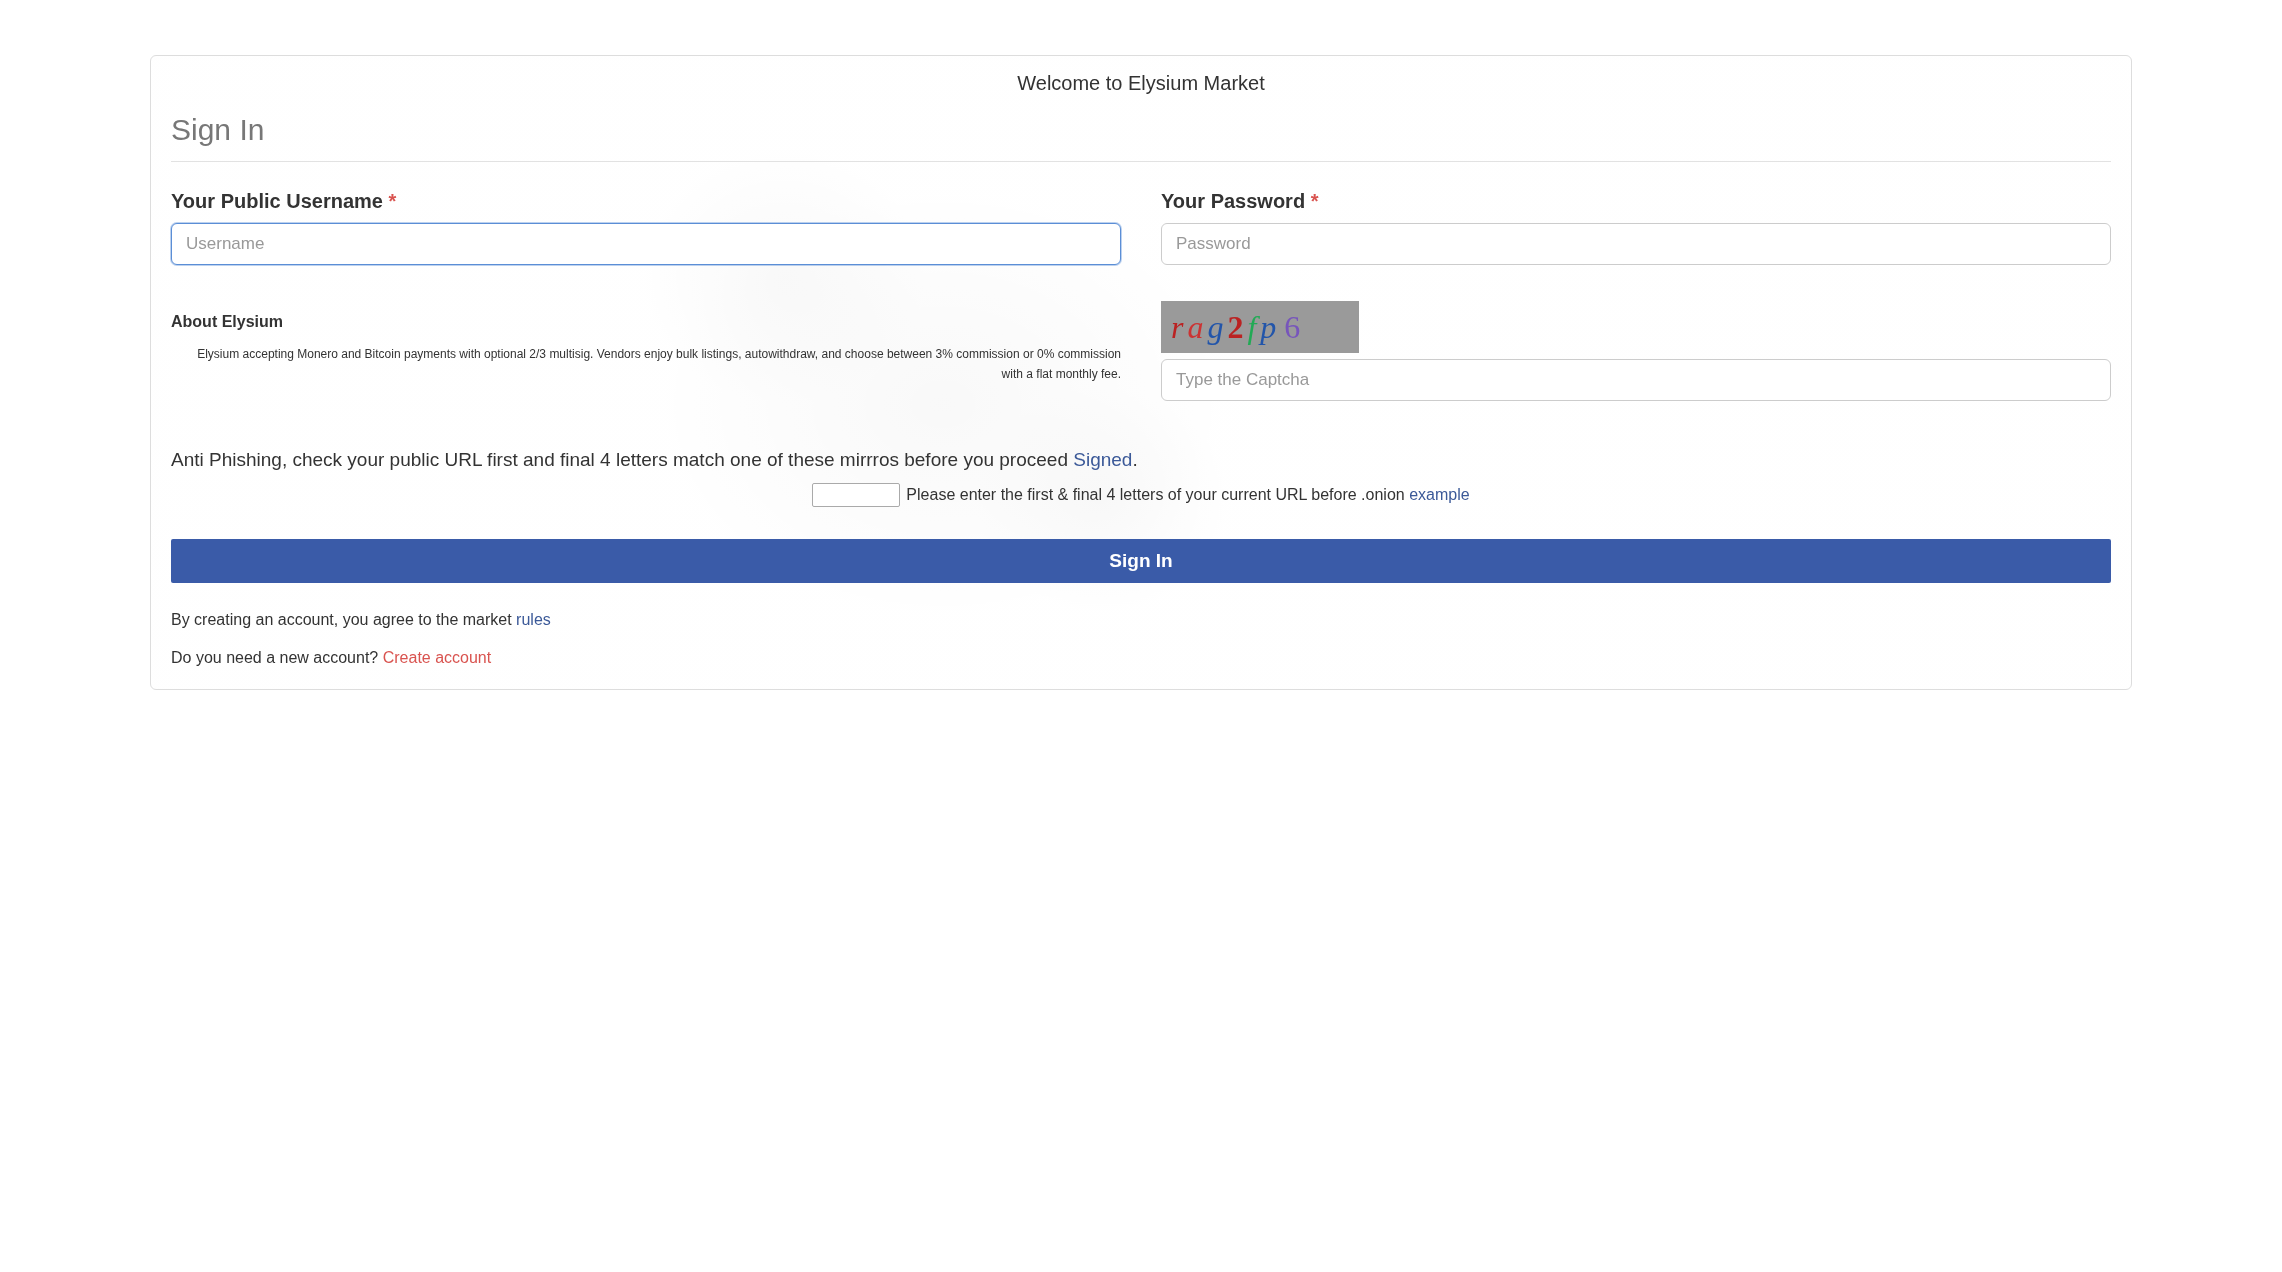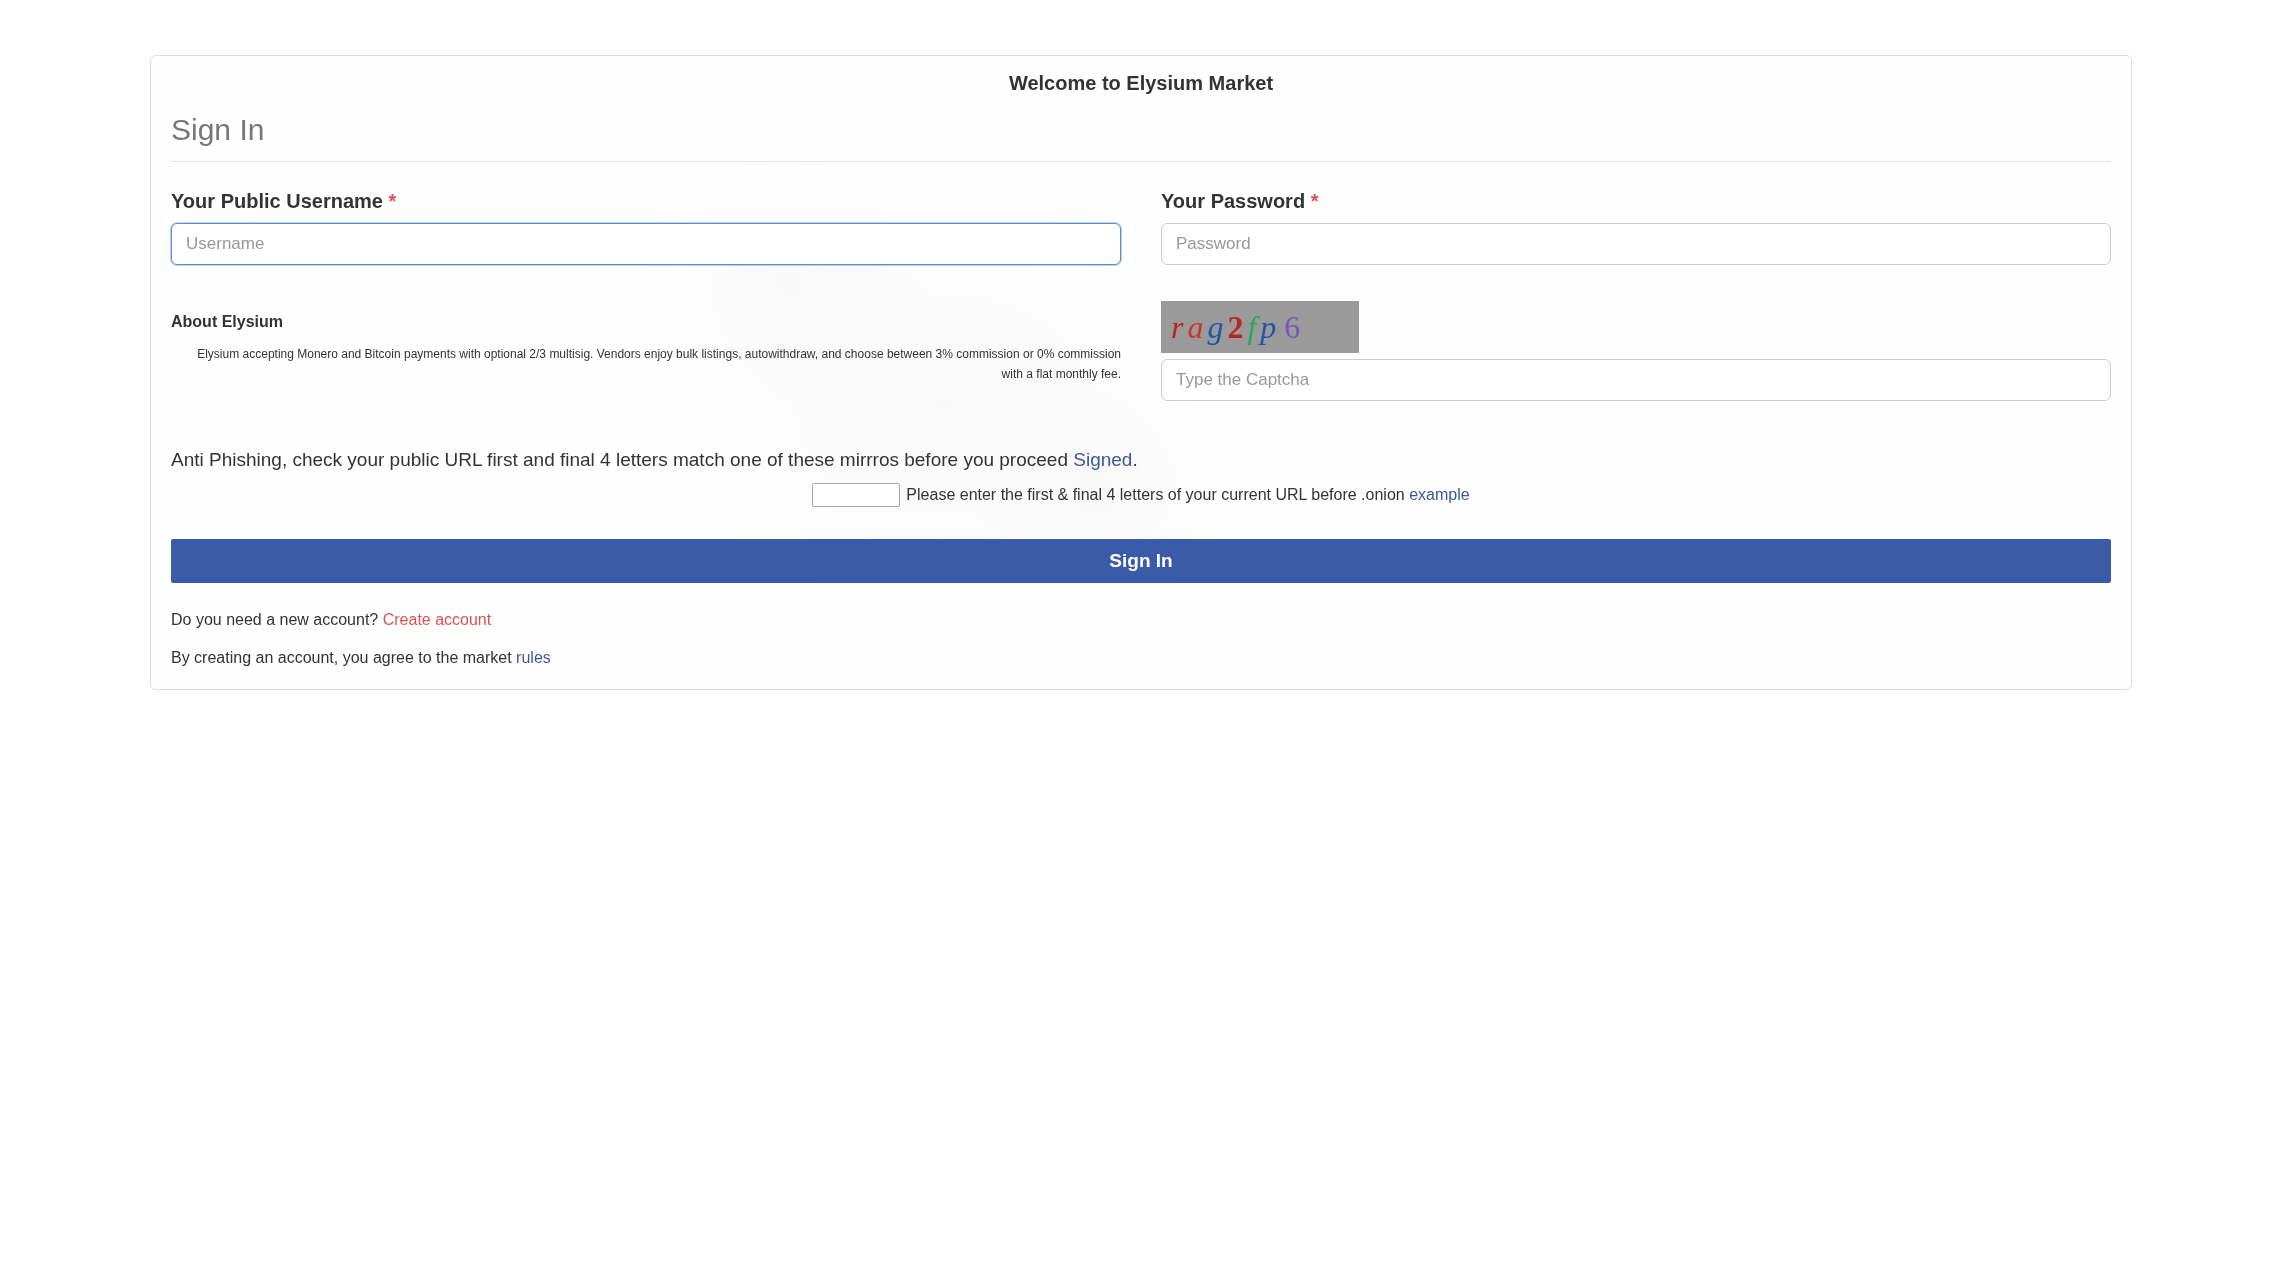--- a/index.html
+++ b/index.html
@@ -18,21 +18,21 @@
       padding: 16px 20px 22px 20px;
       position: relative;
       overflow: hidden;
       background: linear-gradient(rgba(255,255,255,0.88), rgba(255,255,255,0.88)),
                   radial-gradient(ellipse 400px 300px at 40% 55%, rgba(120,120,120,0.38), rgba(200,200,200,0.05) 70%),
                   radial-gradient(ellipse 200px 180px at 32% 35%, rgba(100,100,100,0.30), transparent 70%),
                   radial-gradient(ellipse 180px 160px at 48% 70%, rgba(100,100,100,0.30), transparent 70%);
     }
     .welcome {
       text-align: center;
-      font-weight: 700;
+      font-weight: 400;
       color: #333;
       font-size: 20px;
       margin-bottom: 18px;
     }
     .signin-title {
       font-size: 30px;
       color: #777;
       font-weight: 500;
       margin-bottom: 14px;
     }
@@ -226,20 +226,20 @@
   <div class="url-row">
     <input type="text" class="url-input" style="">
     <span>
       <span>Please enter the first &amp; final 4 letters of your current URL before .onion </span><a class="link-blue">example</a>
     </span>
   </div>
 
   <button class="signin-btn">Sign In</button>
 
   <div class="footer-text">
+    <span>By creating an account, you agree to the market </span><a class="link-blue">rules</a>
+  </div>
+
+  <div class="footer-text">
     <span>Do you need a new account? </span><a class="link-red">Create account</a>
   </div>
 
-  <div class="footer-text">
-    <span>By creating an account, you agree to the market </span><a class="link-blue">rules</a>
-  </div>
-
 </div>
 
 </body></html>

